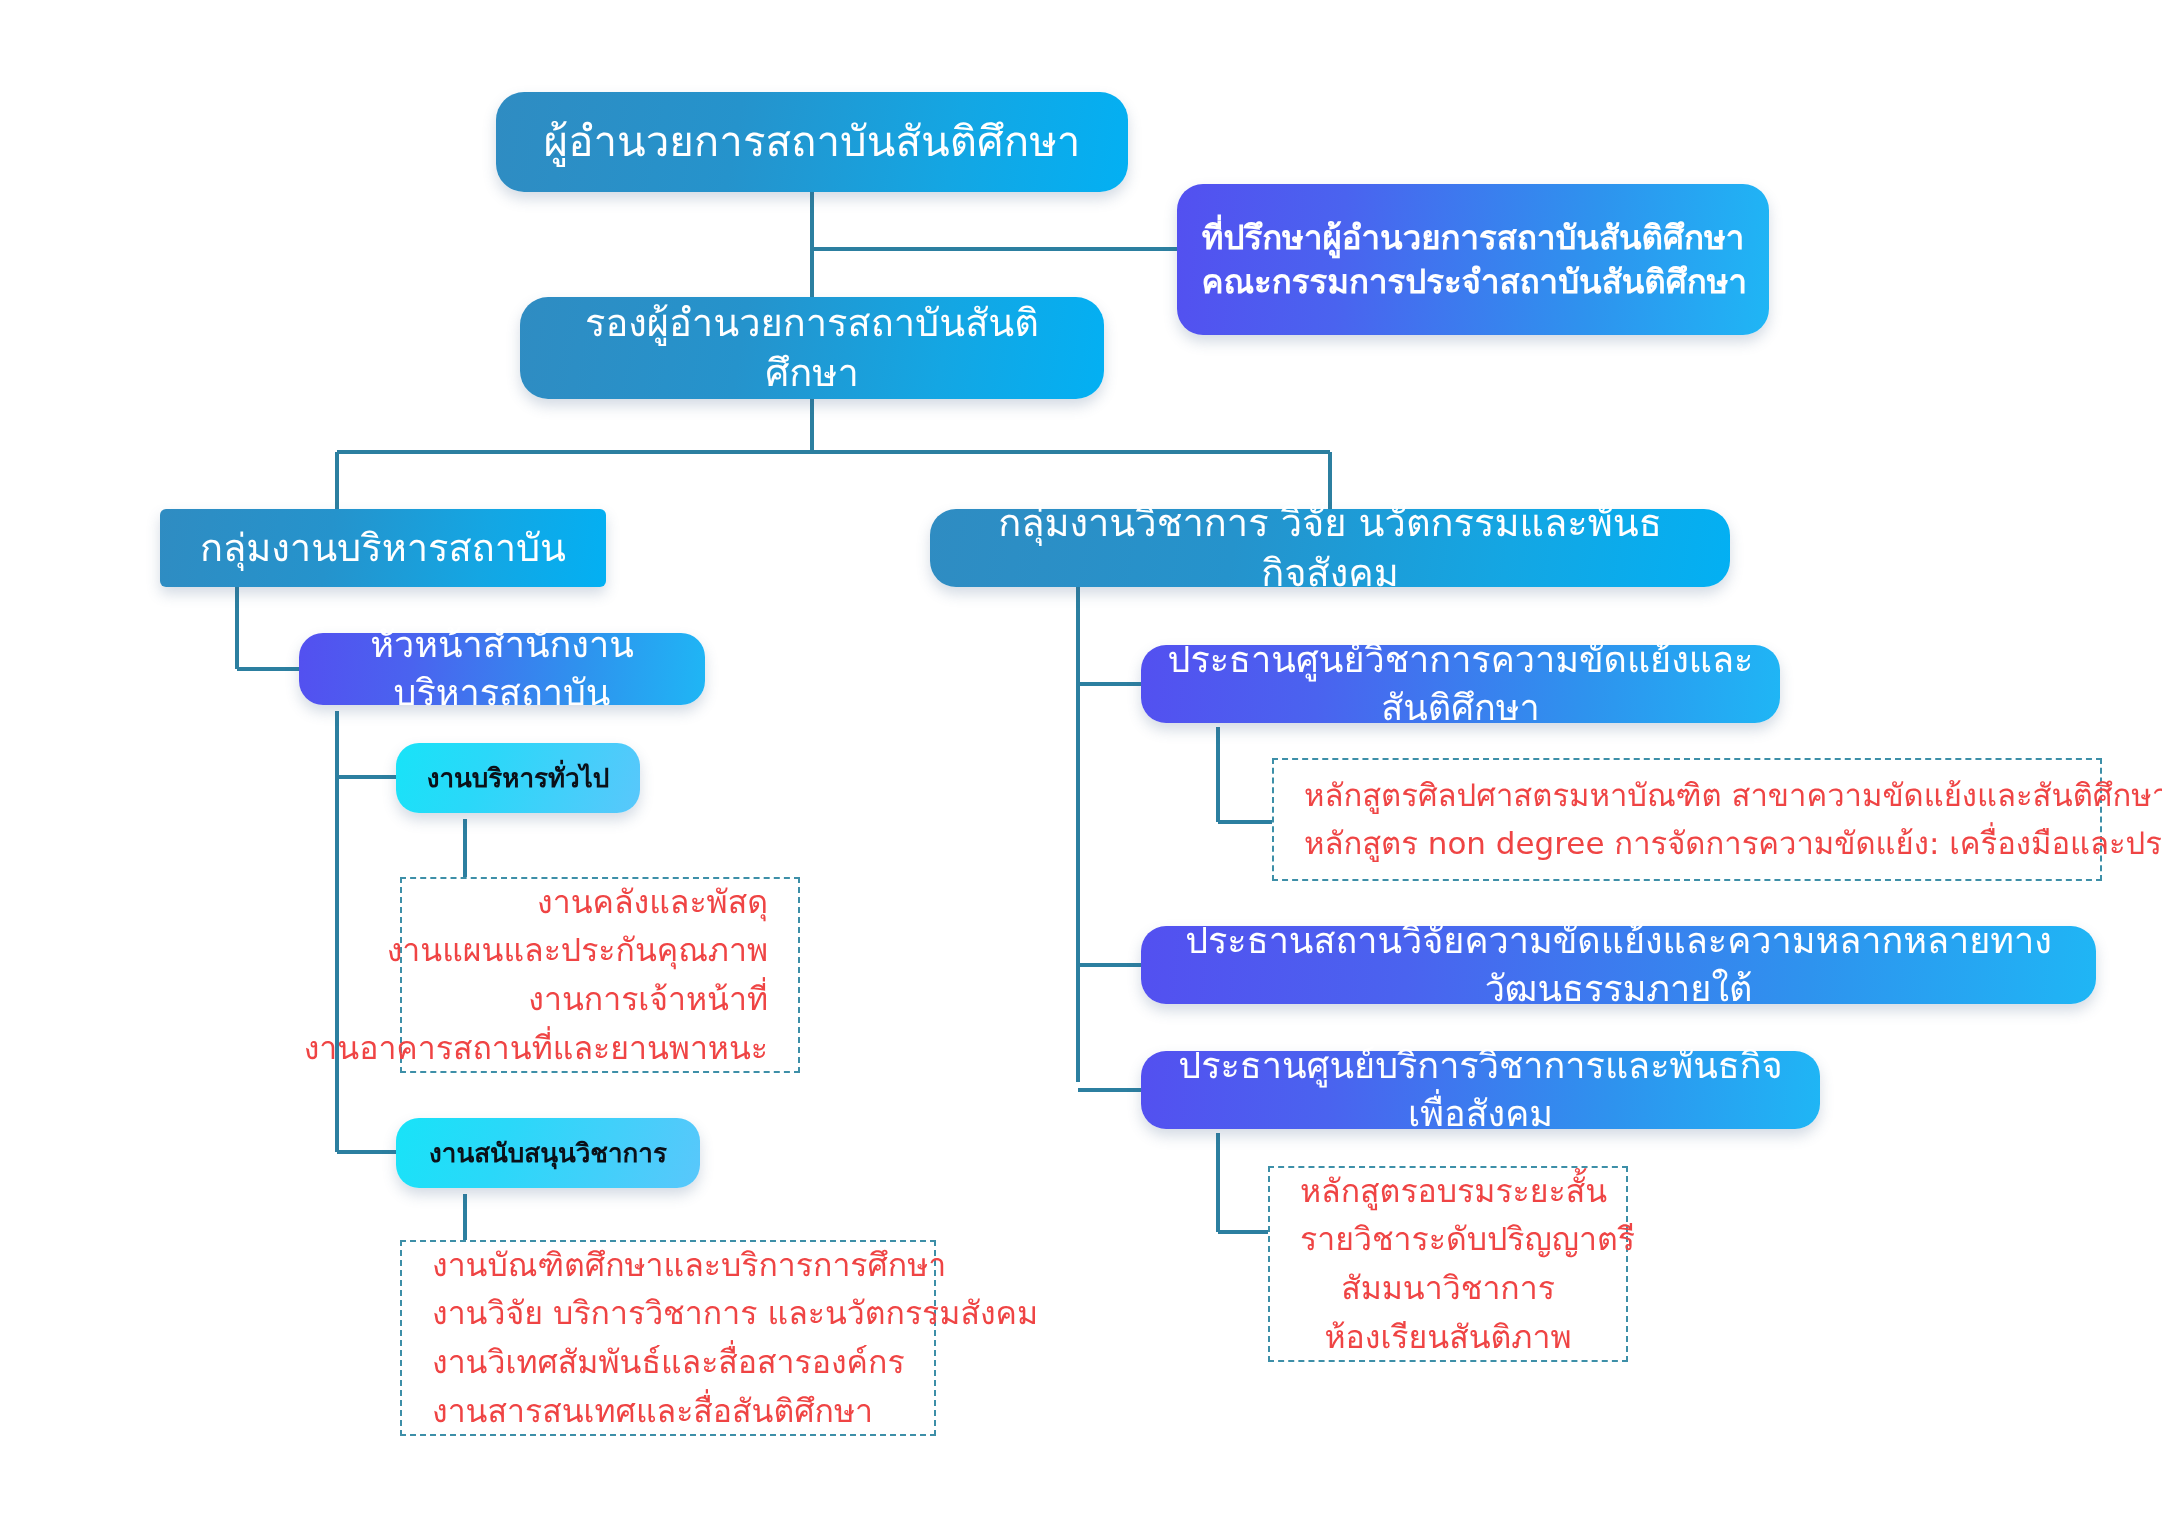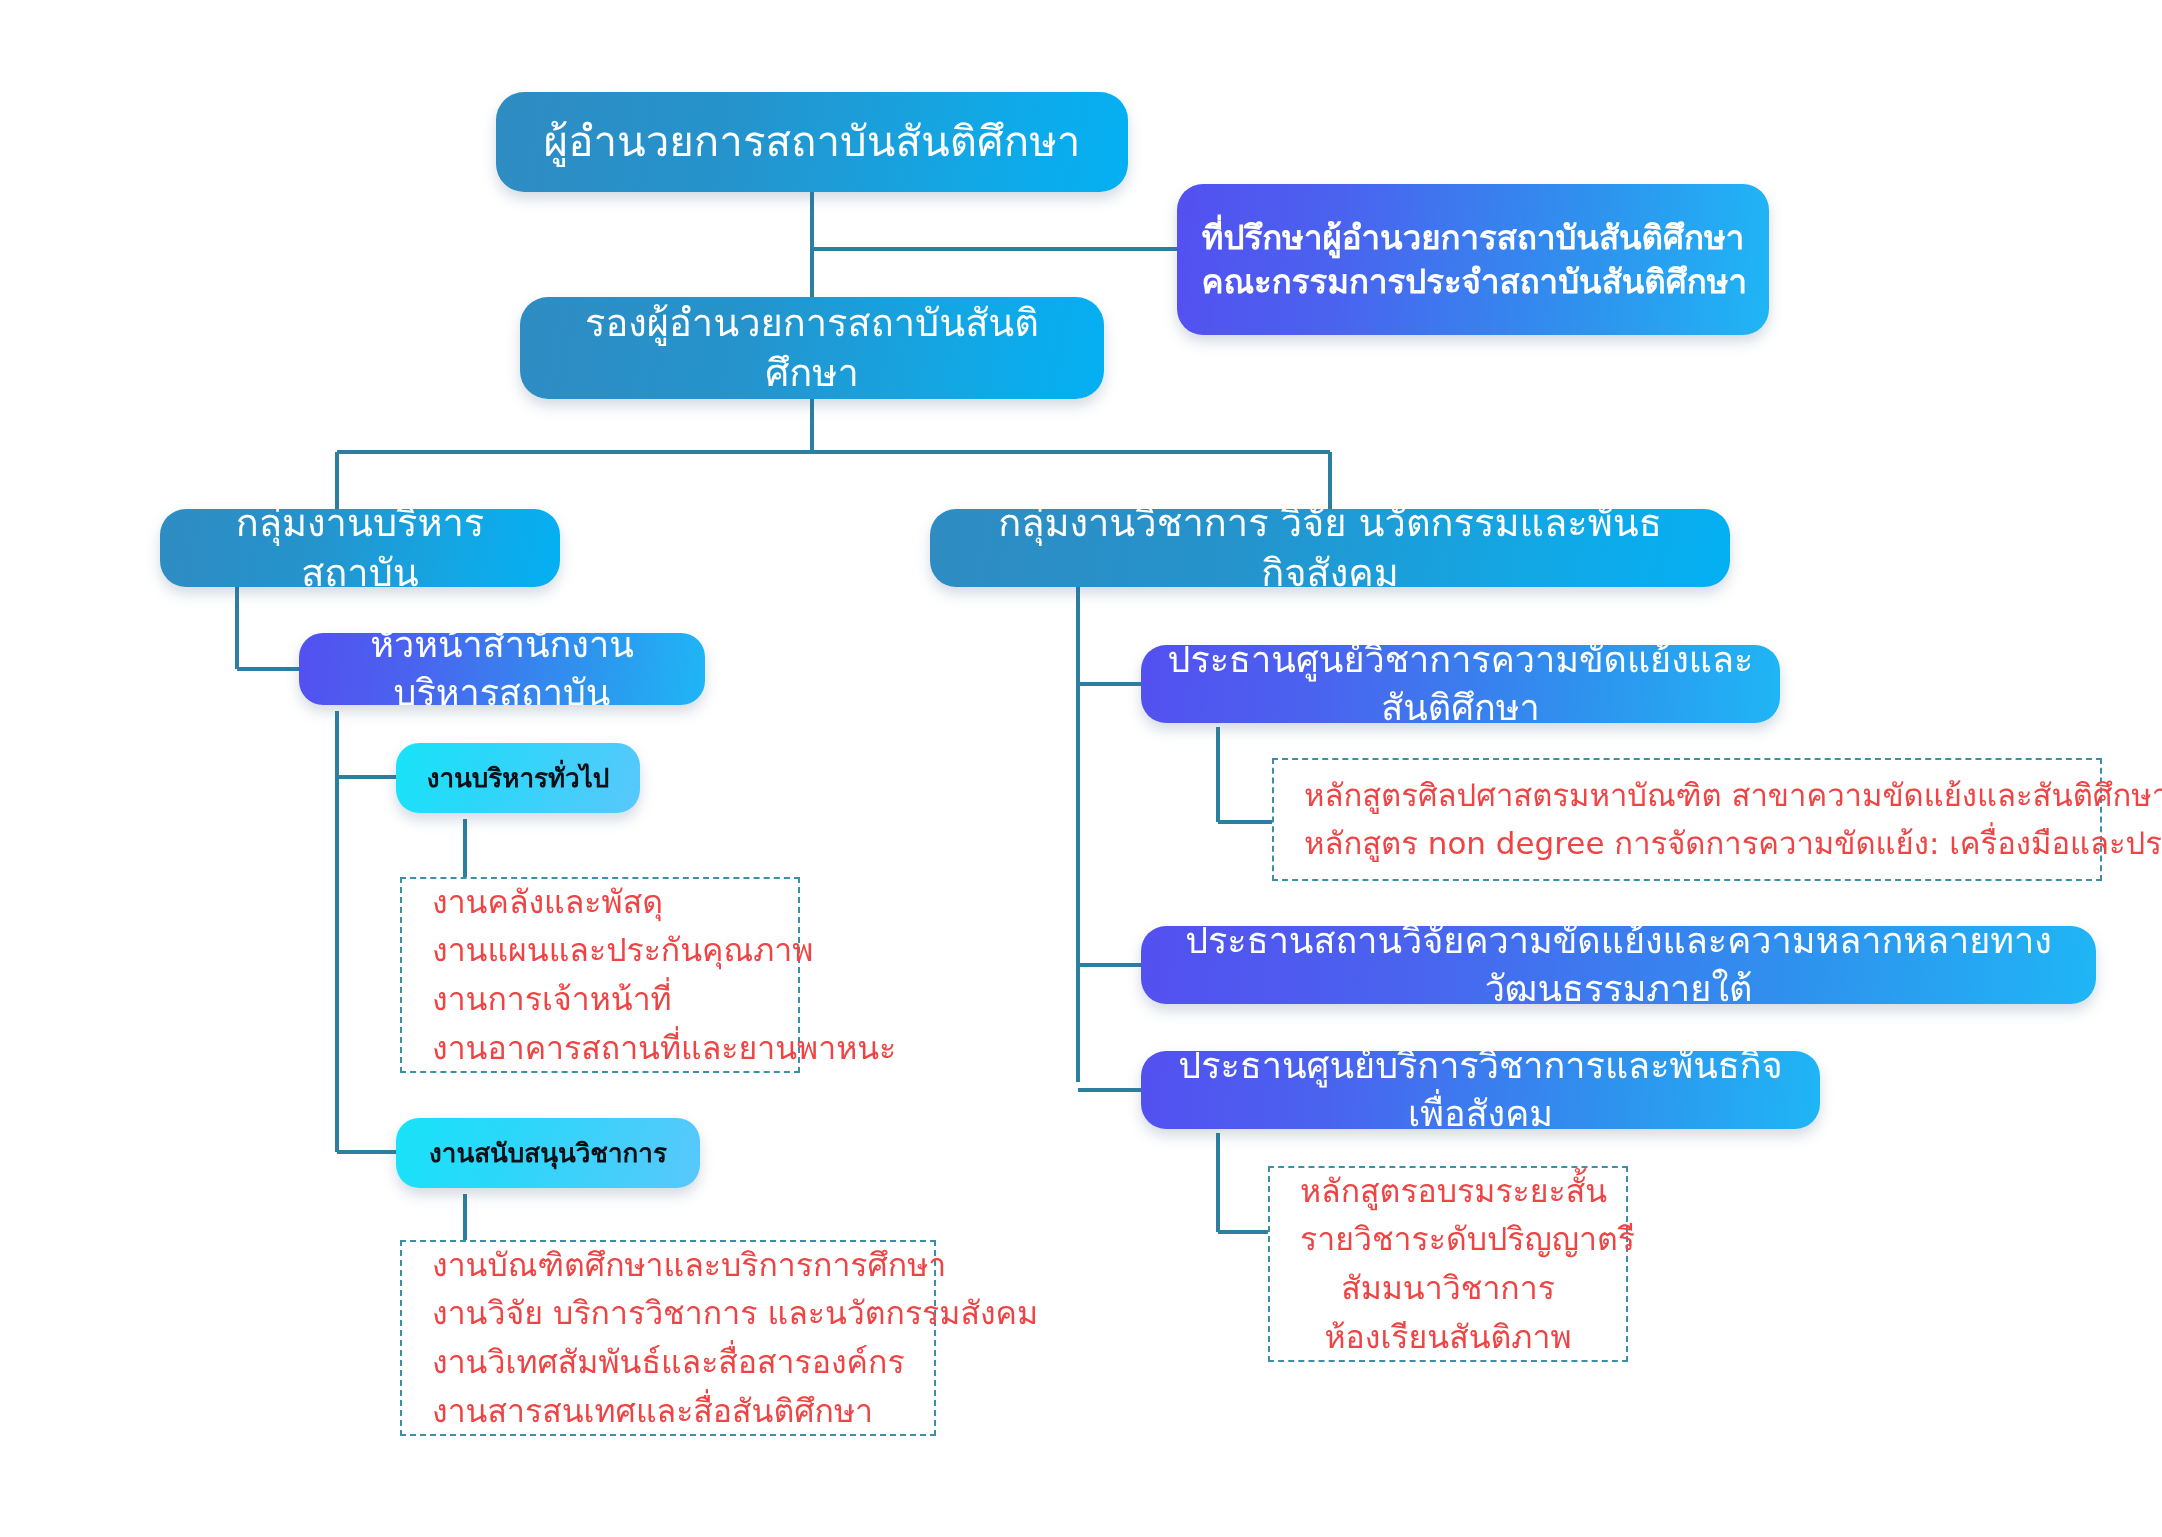--- a/index.html
+++ b/index.html
@@ -133,37 +133,37 @@
 
   <div class="node purplebox" style="left:1177px; top:184px; width:592px; height:151px; flex-direction:column; border-radius:26px;">
     <span class="node-label fs-33 w-bold" style="font-weight:700;">ที่ปรึกษาผู้อำนวยการสถาบันสันติศึกษา</span>
     <span class="node-label fs-33" style="font-weight:700;text-align:right;">คณะกรรมการประจำสถาบันสันติศึกษา</span>
   </div>
 
   <div class="node tealbox fs-38" style="left:520px; top:297px; width:584px; height:102px;">
     <span class="node-label">รองผู้อำนวยการสถาบันสันติศึกษา</span>
   </div>
 
-  <div class="node tealbox fs-38" style="left:160px; top:509px; width:400px; height:78px; border-radius:26px;text-align:center;">
+  <div class="node tealbox fs-38" style="left:160px; top:509px; width:446px; height:78px; border-radius:6px;text-align:center;">
     <span class="node-label">กลุ่มงานบริหารสถาบัน</span>
   </div>
 
   <div class="node tealbox fs-38" style="left:930px; top:509px; width:800px; height:78px; border-radius:26px;">
     <span class="node-label">กลุ่มงานวิชาการ วิจัย นวัตกรรมและพันธกิจสังคม</span>
   </div>
 
   <div class="node purplebox fs-36" style="left:299px; top:633px; width:406px; height:72px; border-radius:24px;">
     <span class="node-label">หัวหน้าสำนักงานบริหารสถาบัน</span>
   </div>
 
   <div class="node cyanbox fs-34" style="left:396px; top:743px; width:244px; height:70px; border-radius:23px; font-weight:700;">
     <span class="node-label" style="font-weight:700;">งานบริหารทั่วไป</span>
   </div>
 
-  <div class="dotted-panel" style="left:400px; top:877px; width:400px; height:196px;">
+  <div class="dotted-panel" style="left:400px; top:877px; width:400px; height:196px;align-items:flex-end;">
     <div class="line fs-32">งานคลังและพัสดุ</div>
     <div class="line fs-32">งานแผนและประกันคุณภาพ</div>
     <div class="line fs-32">งานการเจ้าหน้าที่</div>
     <div class="line fs-32">งานอาคารสถานที่และยานพาหนะ</div>
   </div>
 
   <div class="node cyanbox fs-34" style="left:396px; top:1118px; width:304px; height:70px; border-radius:23px; font-weight:700;">
     <span class="node-label" style="font-weight:700;">งานสนับสนุนวิชาการ</span>
   </div>
 

